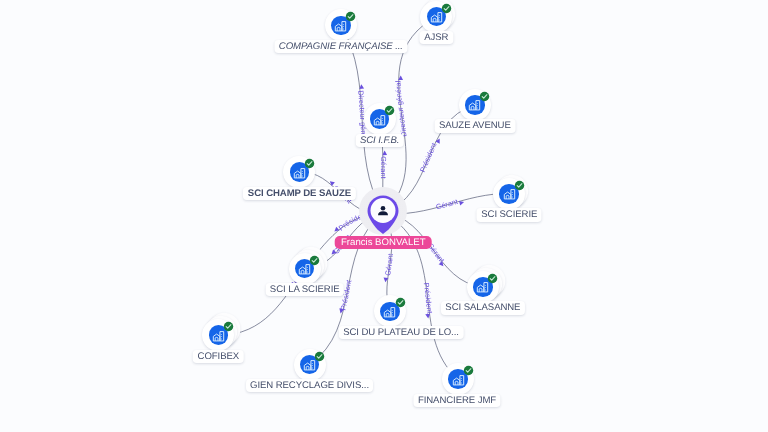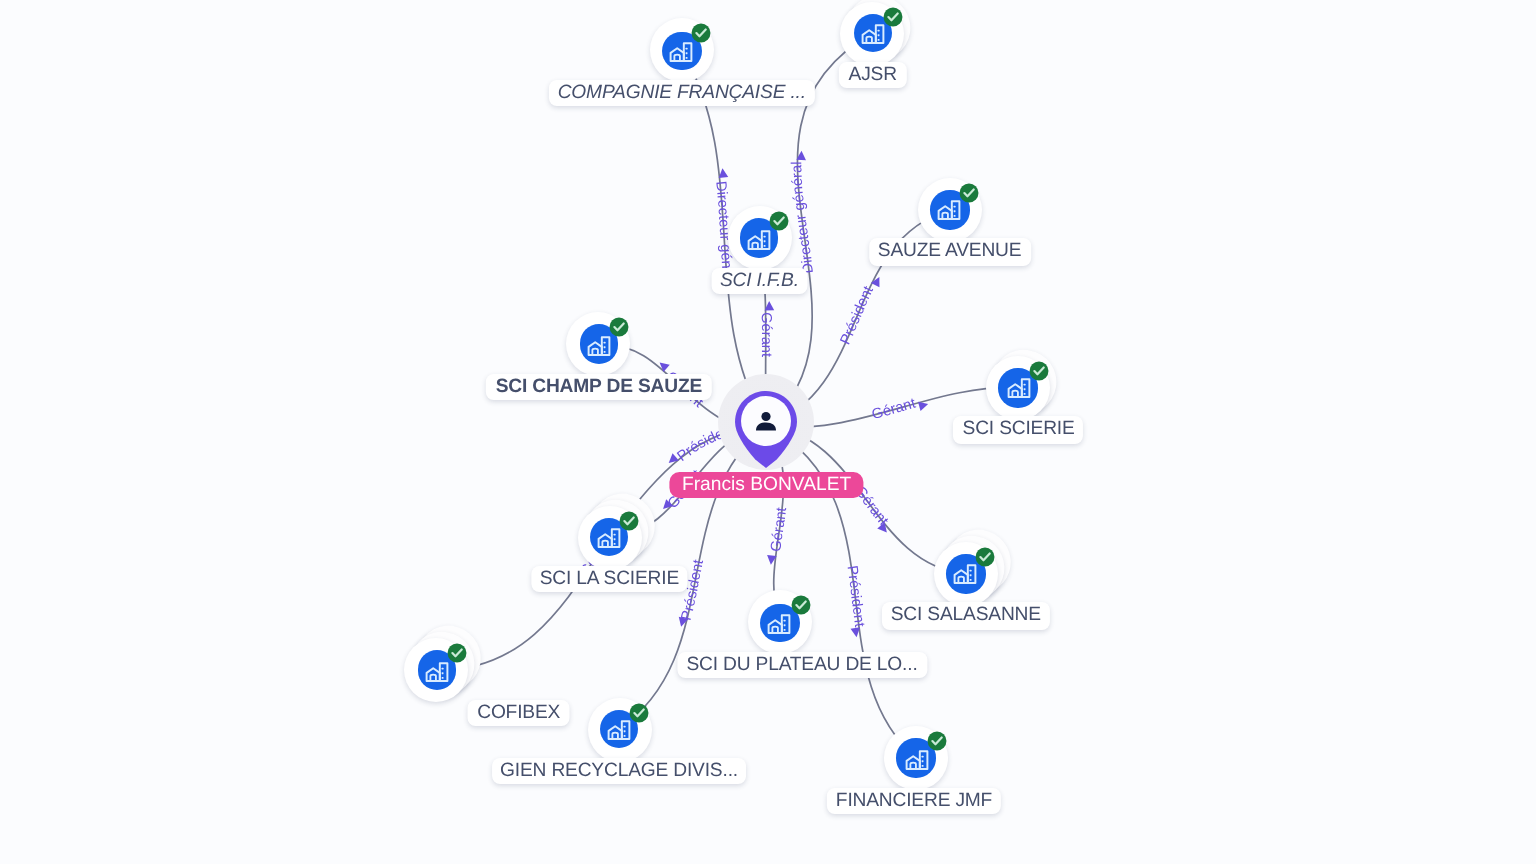--- a/index.html
+++ b/index.html
@@ -325,21 +325,21 @@
                 <rect x="16.3" y="17.5" width="1.7" height="1.7" rx="0.35" fill="#d9ecff"></rect>
               </svg>
             </div>
             <div class="badgepos"><svg class="badge" width="11" height="11" viewBox="0 0 20 20">
                 <circle cx="10" cy="10" r="8.6" fill="#1a7a3c"></circle>
                 <path d="M5.8 10.1 L8.6 13.0 L14.3 6.8" fill="none" stroke="#c9ead6" stroke-width="2.0" stroke-linecap="round" stroke-linejoin="round"></path>
               </svg></div>
           </div>
         </div>
       </div>
-      <div class="nlabel" style="left: 218.35px; top: 349.6px; margin-left: 41px;">COFIBEX</div>
+      <div class="nlabel" style="left: 218.35px; top: 349.6px;">COFIBEX</div>
       <div class="node-wrap" style="left: 309.5px; top: 364.5px;">
         <div class="discbox">
           <div class="disc main">
             <div class="bluecirc">
               <svg class="cicon" width="13" height="13" viewBox="0 0 24 24">
                 <path d="M2.4 21.3 L2.4 13.7 L8.5 9.4 L14.6 13.7 L14.6 21.3 Z" fill="none" stroke="#d9ecff" stroke-width="1.8" stroke-linejoin="round" stroke-linecap="round"></path>
                 <path d="M5.9 21.3 L5.9 16.6 C5.9 15.0 11.0 15.0 11.0 16.6 L11.0 21.3" fill="none" stroke="#d9ecff" stroke-width="1.7" stroke-linejoin="round" stroke-linecap="round"></path>
                 <path d="M14.6 21.3 L14.6 4.8 L21.6 4.8 L21.6 21.3 Z" fill="none" stroke="#d9ecff" stroke-width="1.8" stroke-linejoin="round" stroke-linecap="round"></path>
                 <rect x="16.3" y="9.0" width="1.7" height="1.7" rx="0.35" fill="#d9ecff"></rect>
                 <rect x="16.3" y="13.2" width="1.7" height="1.7" rx="0.35" fill="#d9ecff"></rect>

